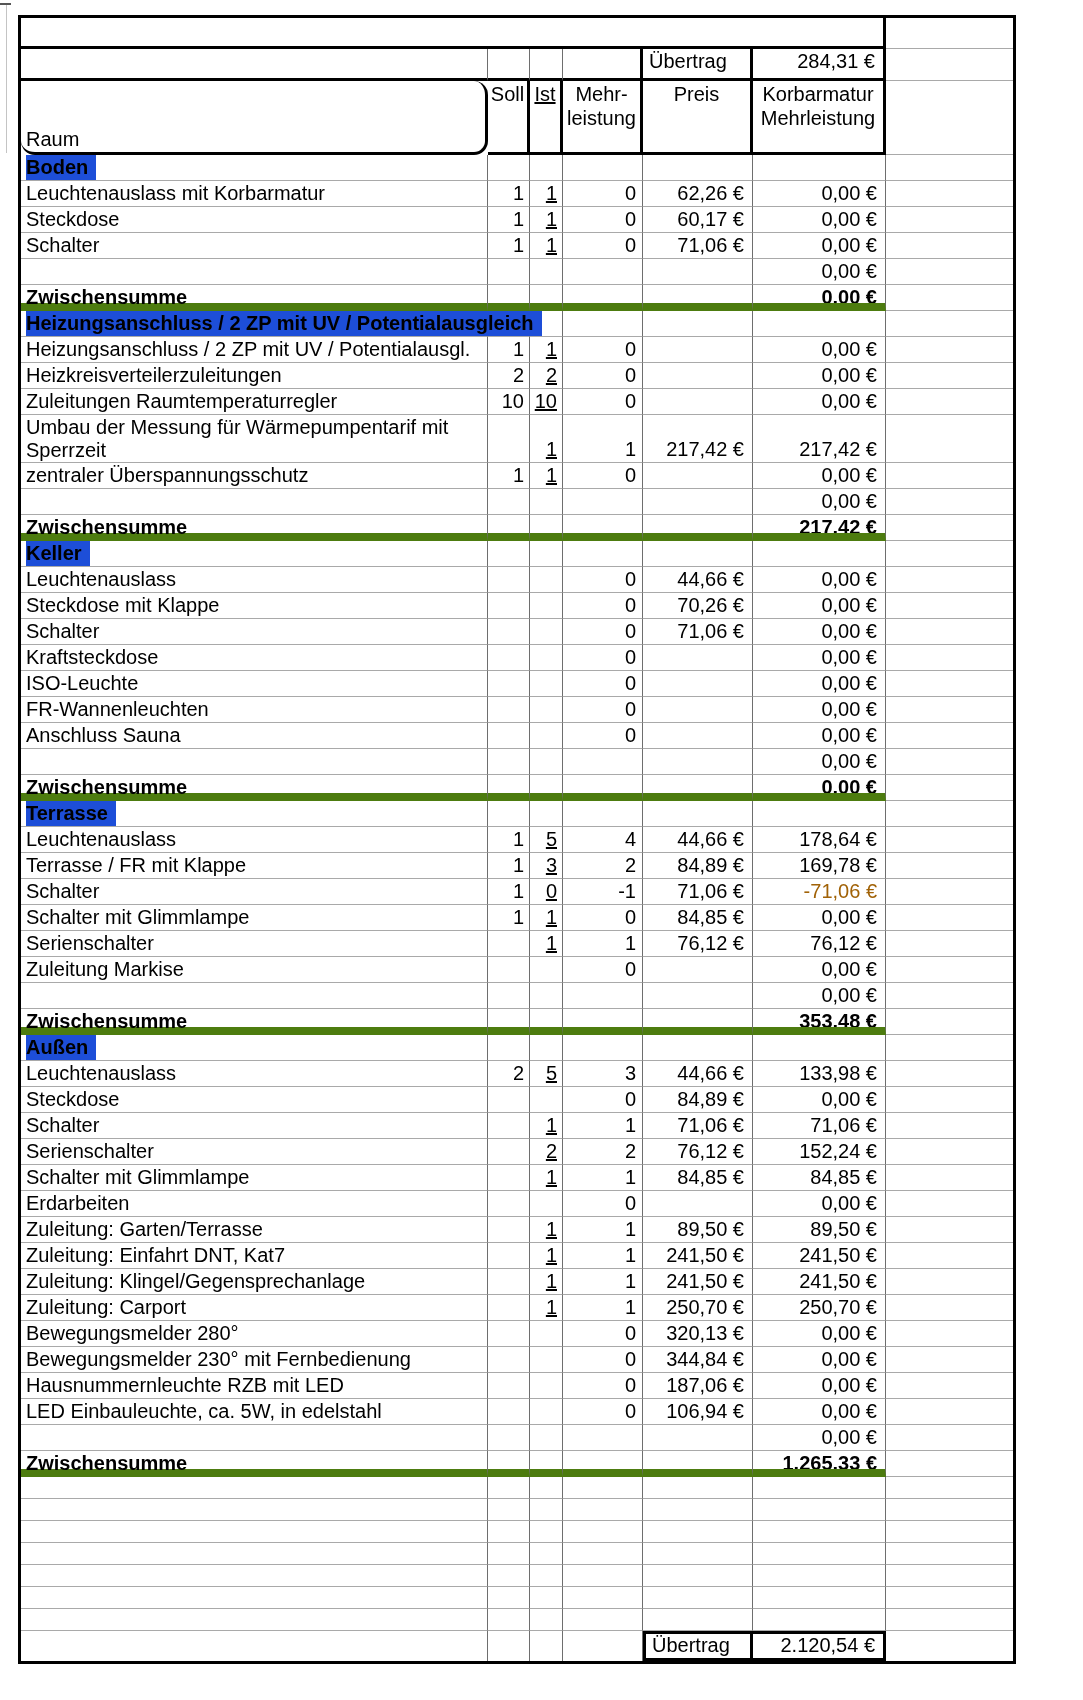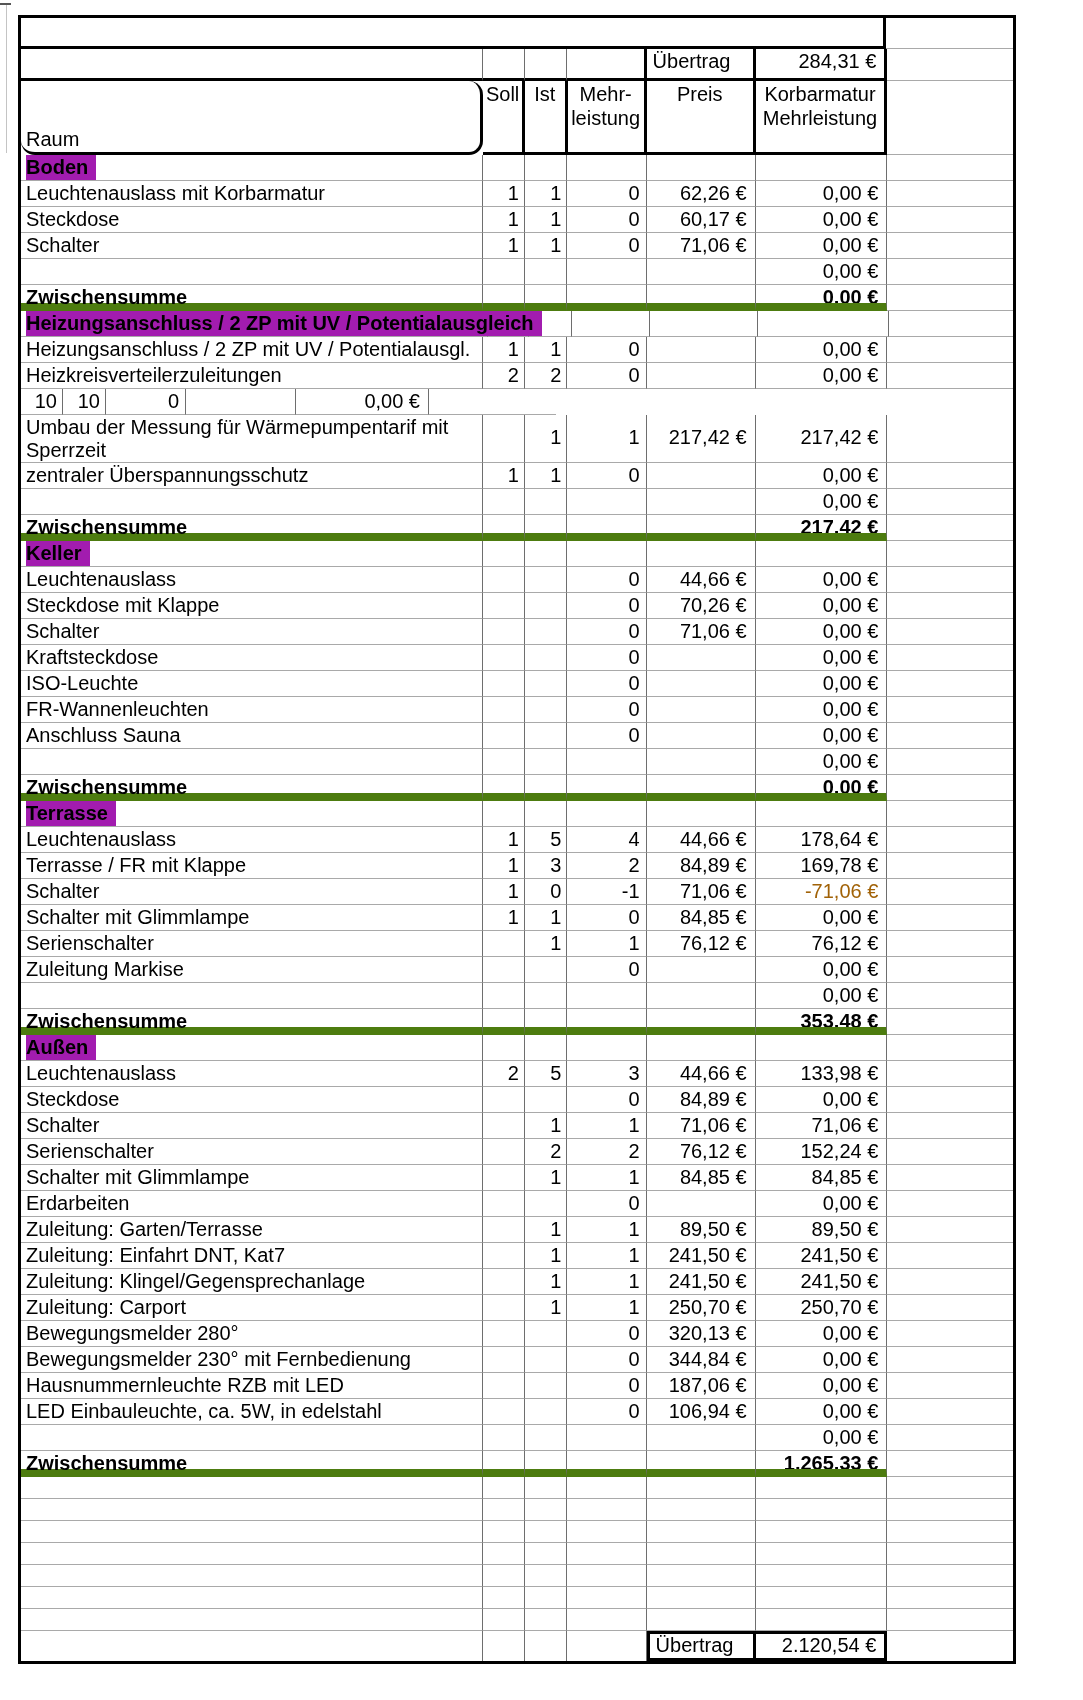--- a/index.html
+++ b/index.html
@@ -26,21 +26,21 @@
   .c{
     box-sizing:border-box;
     border-right:1px solid #6e6e6e;
     border-bottom:1px solid #a9a9a9;
     font-size:20px;line-height:25px;
     overflow:hidden;
     white-space:nowrap;
   }
   .c.label {width:467px;padding-left:5px;overflow:visible;}
   .c.soll  {width:42px; text-align:right;padding-right:5px;}
-  .c.ist   {width:43px; text-align:right;padding-right:5px;}
+  .c.ist   {width:33px; text-align:right;padding-right:5px;text-decoration:underline;}
   .c.mehr  {width:80px; text-align:right;padding-right:6px;}
   .c.preis {width:110px;text-align:right;padding-right:8px;}
   .c.gesamt{width:133px;text-align:right;padding-right:8px;}
   .c.extra {width:127px;border-right:none;}
 
   
   .r1{height:31px;}
   .r1 .merged{width:868px;border-right:3px solid #000;border-bottom:3px solid #000;box-sizing:border-box;}
   .r1 .extra{border-bottom:1px solid #a9a9a9;}
 
@@ -57,28 +57,28 @@
   .hrow .soll,.hrow .ist,.hrow .mehr,.hrow .preis,.hrow .gesamt{
     text-align:center;padding:1px 0 0 0;line-height:24px;
   }
   .hrow .label{position:relative;border-radius:14px;}
   .hrow .label .raum{position:absolute;left:5px;bottom:2px;line-height:22px;}
   .hrow .extra{border-right:none;border-bottom:1px solid #a9a9a9;}
 
   
   .br{height:26px;}
   .sec .label{font-weight:bold;}
-  .sec .label .ov{position:relative;z-index:2;display:inline-block;background:#a21caf;padding-right:8px;white-space:nowrap;}
+  .sec .label .ov{position:relative;z-index:2;display:inline-block;background:#1d4ed8;padding-right:8px;white-space:nowrap;}
   .sub .label,.sub .gesamt{font-weight:bold;}
   .sub .c{border-bottom:8px solid #4d7c0f;}
   .sub .extra{border-bottom:1px solid #a9a9a9;}
 
   
   .item2{height:48px;}
-  .item2 .c{display:flex;align-items:flex-end;justify-content:flex-end;line-height:23px;padding-bottom:13px;}
+  .item2 .c{display:flex;align-items:flex-end;justify-content:flex-end;line-height:23px;padding-bottom:1px;}
   .item2 .label{display:block;line-height:23px;padding-top:1px;}
 
   
   .tail{height:22px;}
 
   
   .ubb{height:30px;}
   .ubb .c{border-bottom:none;}
   .ubb .preis{border:3px solid #000;text-align:left;padding-left:6px;line-height:23px;}
   .ubb .gesamt{border-top:3px solid #000;border-right:3px solid #000;border-bottom:3px solid #000;line-height:23px;}
@@ -202,20 +202,21 @@
         <div class="row br item">
           <div class="c label">Heizkreisverteilerzuleitungen</div>
           <div class="c soll">2</div>
           <div class="c ist">2</div>
           <div class="c mehr">0</div>
           <div class="c preis"></div>
           <div class="c gesamt">0,00 €</div>
           <div class="c extra"></div>
         </div>
         <div class="row br item">
+          <div class="c label">Zuleitungen Raumtemperaturregler</div>
           <div class="c soll">10</div>
           <div class="c ist">10</div>
           <div class="c mehr">0</div>
           <div class="c preis"></div>
           <div class="c gesamt">0,00 €</div>
           <div class="c extra"></div>
         </div>
         <div class="row item2">
           <div class="c label">
             <div>Umbau der Messung für Wärmepumpentarif mit</div>

